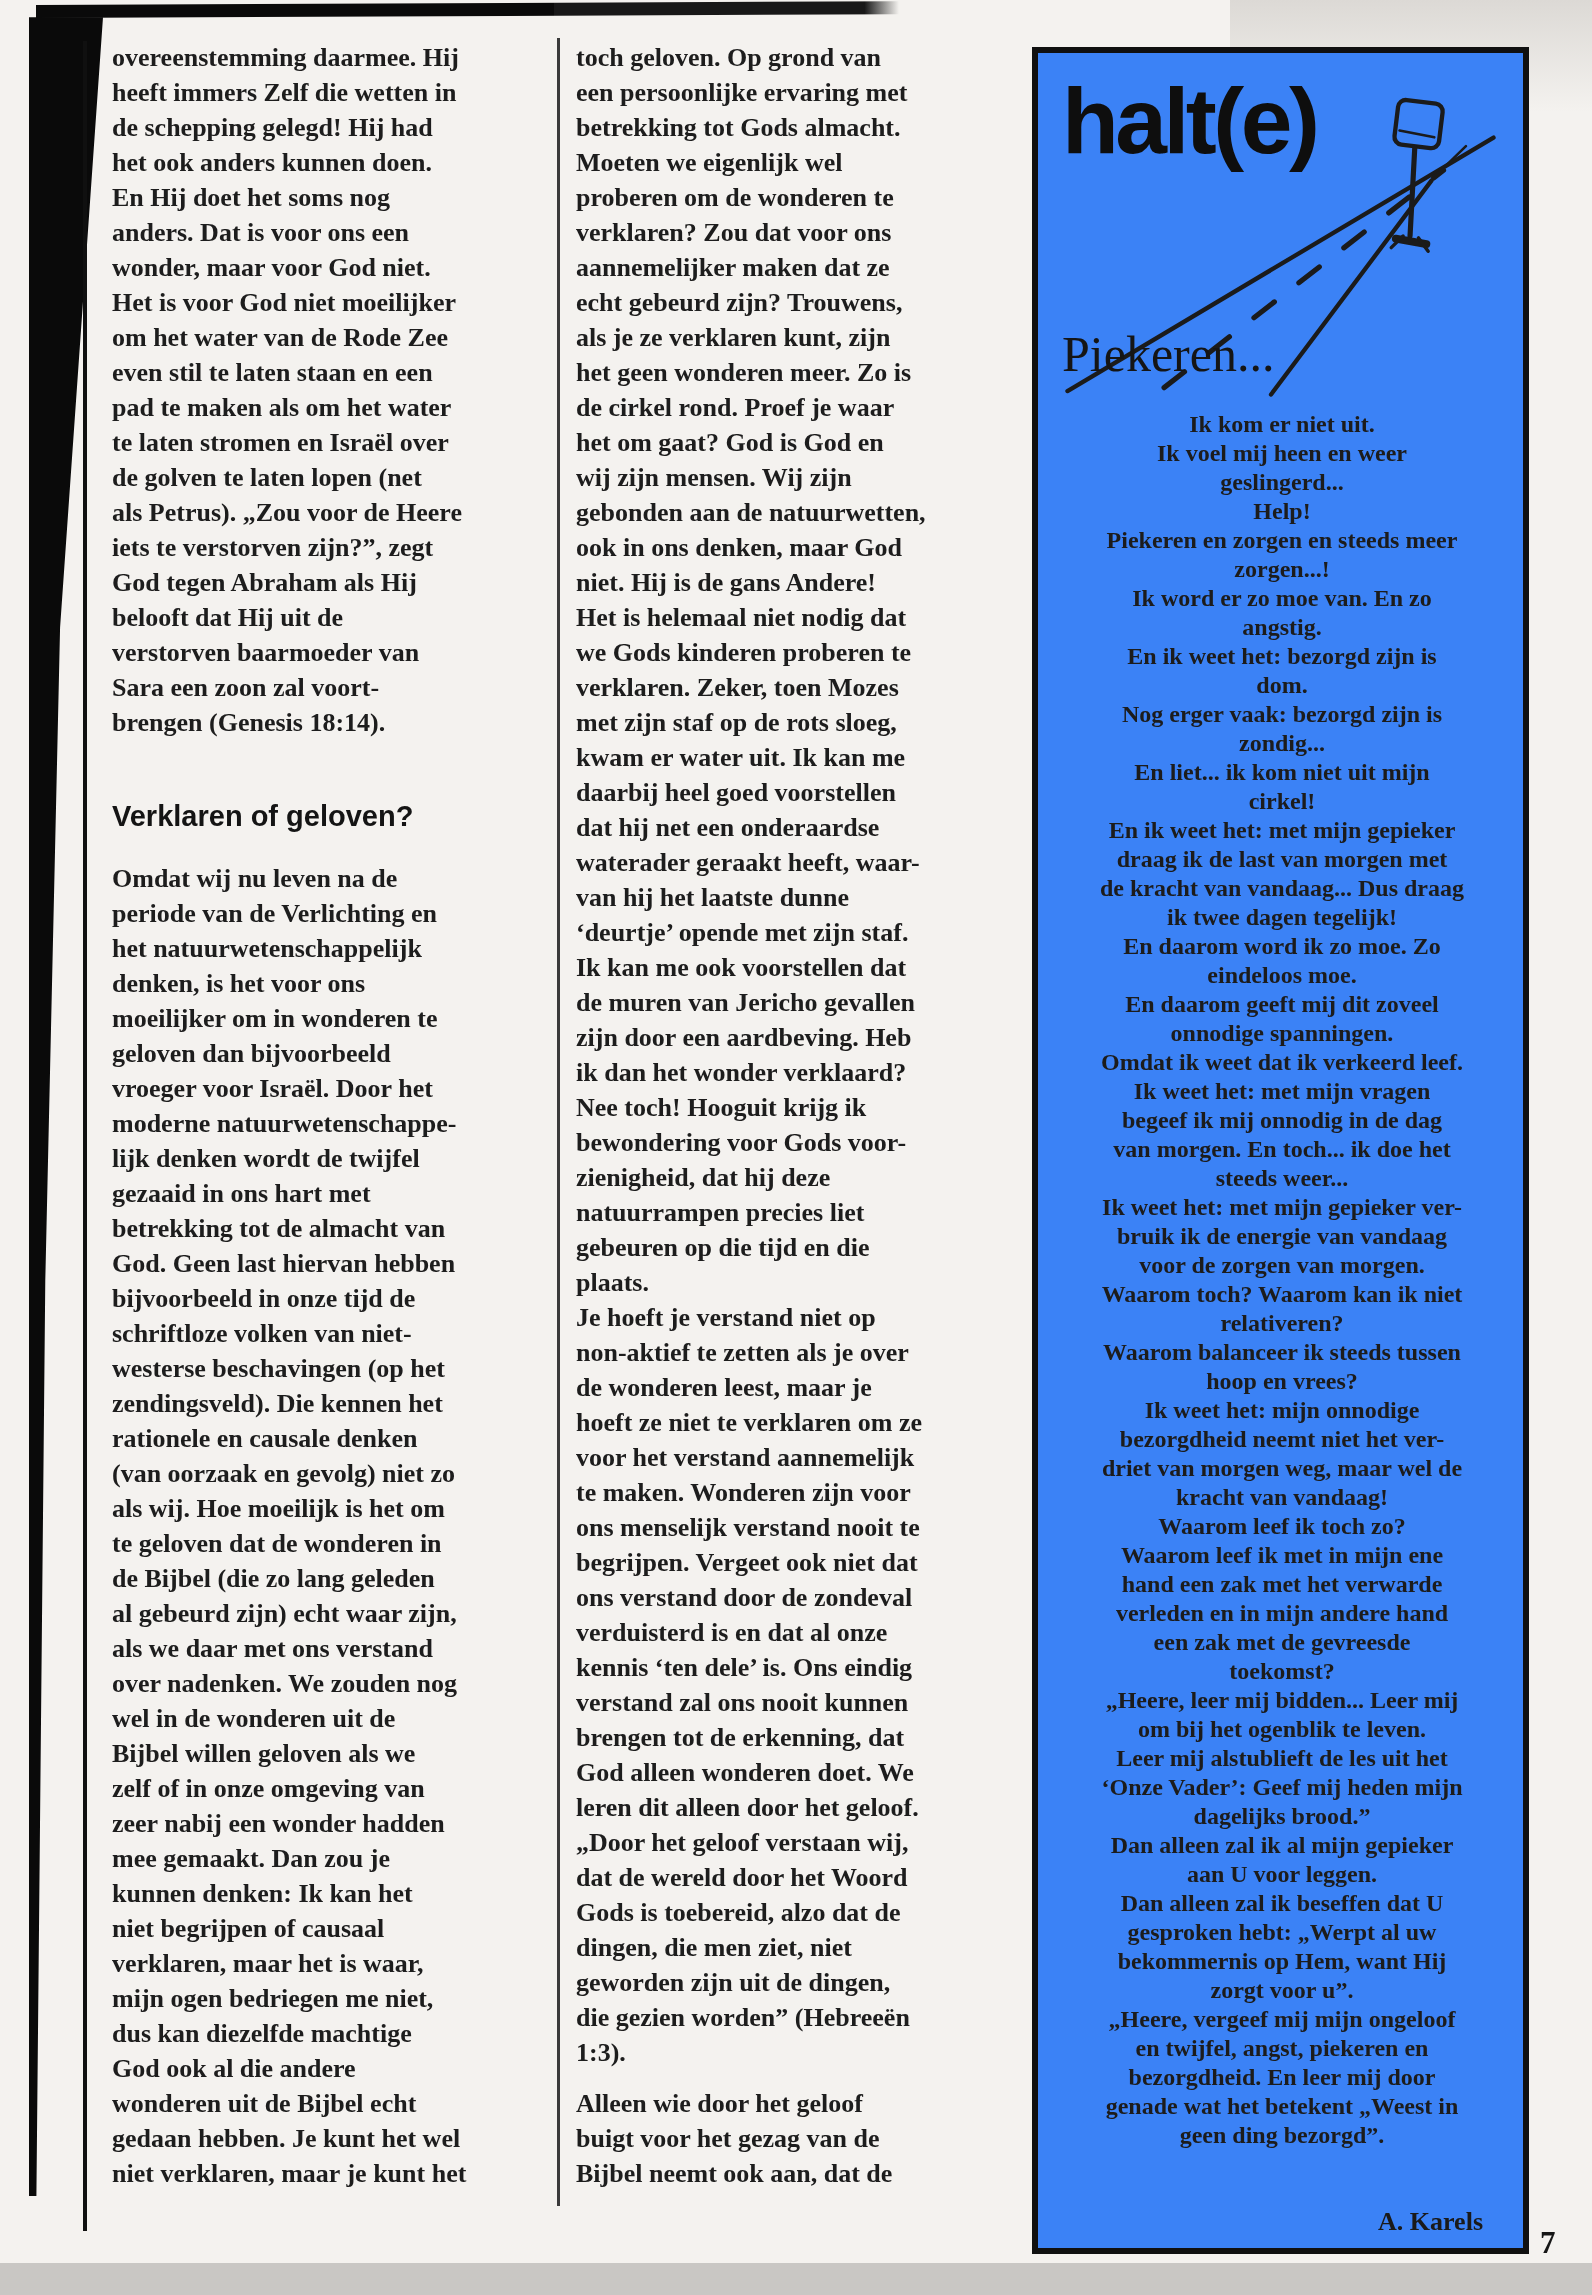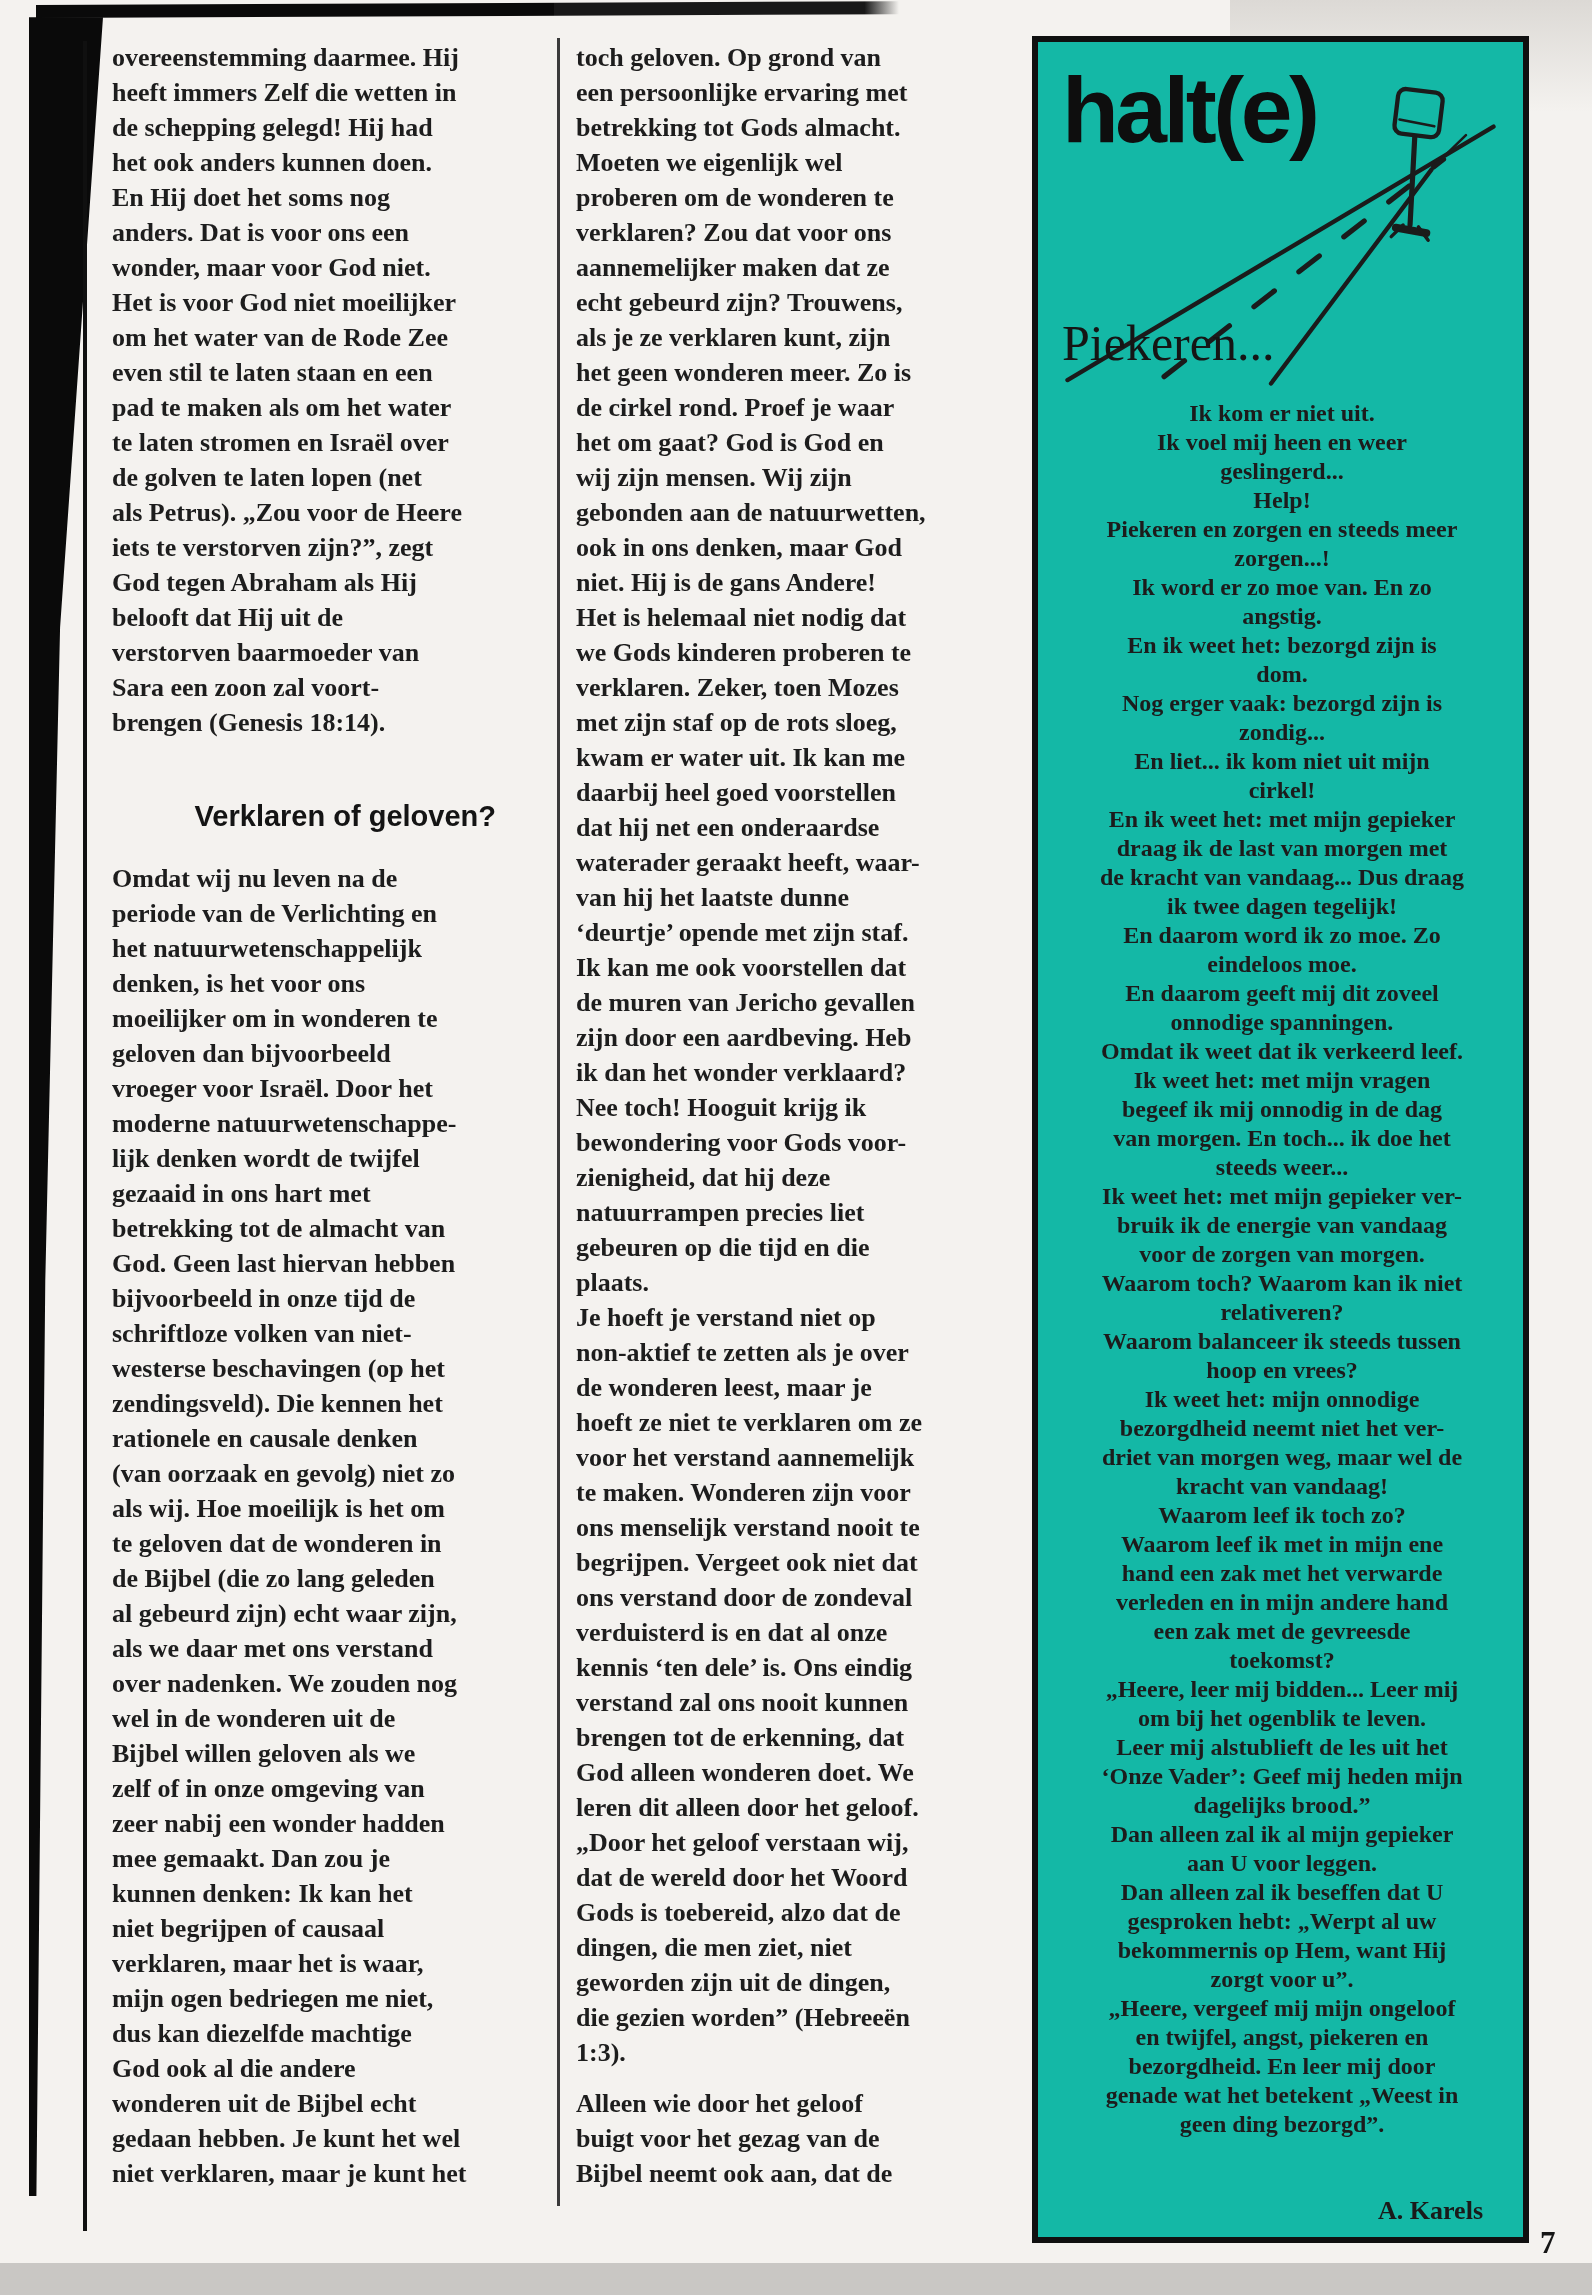--- a/index.html
+++ b/index.html
@@ -27,27 +27,27 @@
   }
   .col-divider {
     position:absolute; left:557px; top:38px; width:2.6px; height:2168px; background:#3a3a3a;
   }
   .col { position:absolute; top:40px; font-size:26px; line-height:35px; font-weight:600; }
   .col .line { white-space:nowrap; height:35px; }
   #col1 { left:112px; width:384px; }
   #col2 { left:576px; width:414px; }
   .section-heading {
     margin:57px 0 26px 0; font-family:"Liberation Sans", sans-serif;
-    font-weight:bold; font-size:29px; line-height:38px; color:#141414;text-align:right;
+    font-weight:bold; font-size:29px; line-height:38px; color:#141414;
   }
   .para-gap { margin-top:15.5px; }
 
   .halte-box {
-    position:absolute; left:1032px; top:36px; width:497px; height:2207px;
-    box-sizing:border-box; border:6px solid #101010; background:#14b8a6;
+    position:absolute; left:1032px; top:47px; width:497px; height:2207px;
+    box-sizing:border-box; border:6px solid #101010; background:#3b82f6;
   }
   .halte-title {
     position:absolute; left:24px; top:22.4px;
     font-family:"Liberation Sans", sans-serif; font-weight:bold;
     font-size:93px; line-height:1; letter-spacing:-3.5px; color:#0e0e0e;
   }
   .halte-art { position:absolute; left:0; top:0; width:485px; height:345px; }
   .piekeren-heading {
     position:absolute; left:24px; top:274px;
     font-weight:normal; font-size:50px; line-height:1.1; color:#151515;

